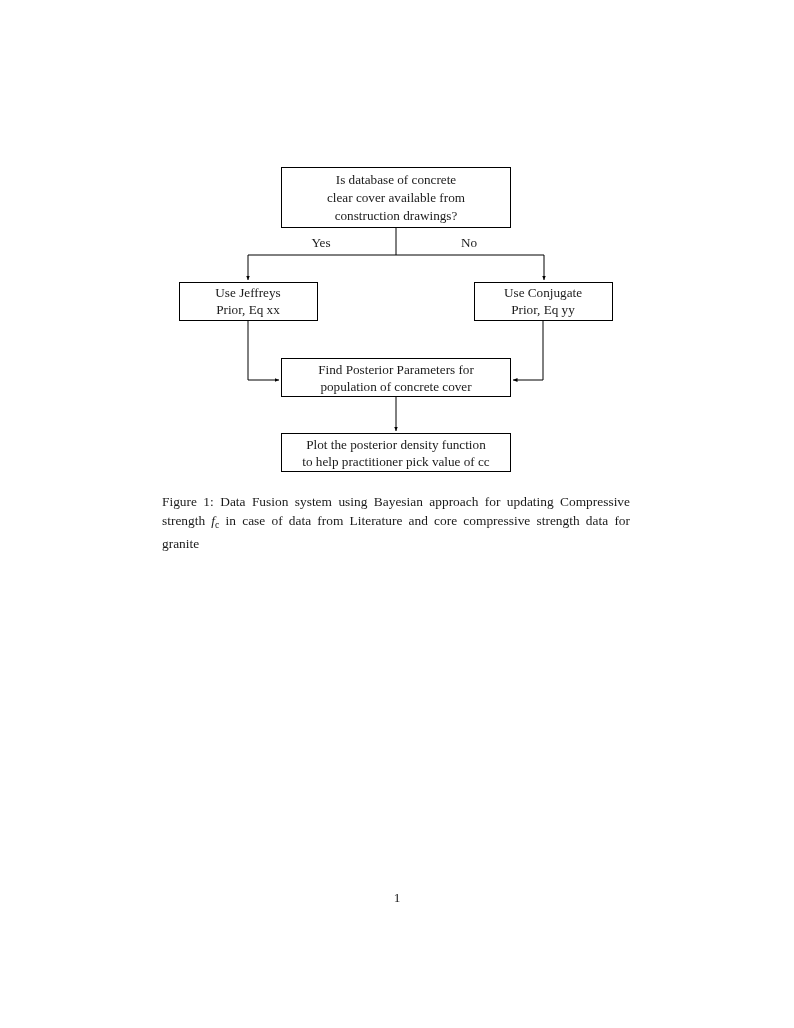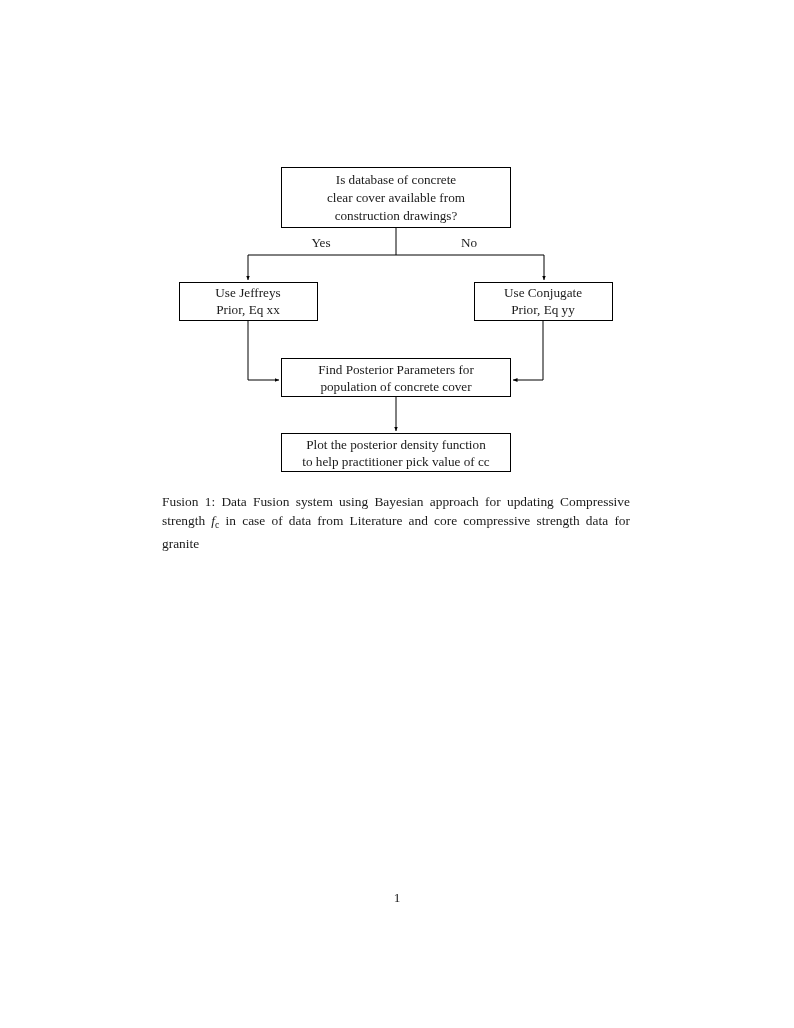--- a/index.html
+++ b/index.html
@@ -139,17 +139,17 @@
 
     <path class="connector" d="M 396 397 L 396 431" marker-end="url(#arrowhead)"></path>
 
     <g>
       <rect class="node-box" x="281.5" y="433.5" width="229" height="38"></rect>
       <text class="node-text" x="396" y="449">Plot the posterior density function</text>
       <text class="node-text" x="396" y="466">to help practitioner pick value of cc</text>
     </g>
   </svg>
 
-  <div class="caption"><span class="cap-label">Fusion 1:</span> <span>Data Fusion system using Bayesian approach for updating Compressive strength</span> <span class="math-f"><span>f</span><span class="math-sub">c</span></span> <span>in case of data from Literature and core compressive strength data for granite</span></div>
+  <div class="caption"><span class="cap-label">Figure 1:</span> <span>Data Fusion system using Bayesian approach for updating Compressive strength</span> <span class="math-f"><span>f</span><span class="math-sub">c</span></span> <span>in case of data from Literature and core compressive strength data for granite</span></div>
 
   <div class="folio">1</div>
 
 </div>
 
 </body></html>

